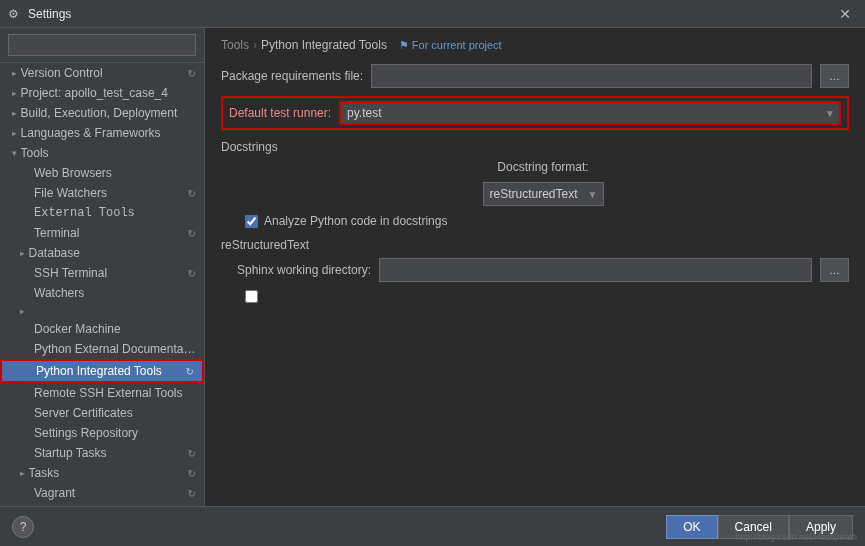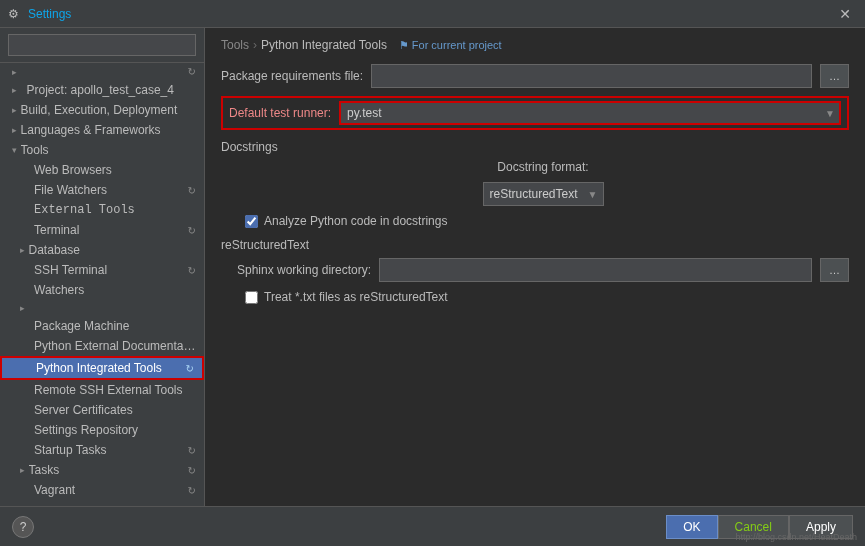--- a/index.html
+++ b/index.html
@@ -28,21 +28,21 @@
       align-items: center;
       gap: 6px;
     }
     .title-bar-icon {
       width: 14px;
       height: 14px;
       display: inline-block;
     }
     .title-bar-text {
       font-size: 12px;
-      color: #0ea5e9;
+      color: #e5e5e5;
     }
     .title-bar-close {
       font-size: 14px;
       color: #bbbbbb;
       cursor: pointer;
       padding: 2px 6px;
     }
 
     
     .dialog-body {
@@ -229,21 +229,21 @@
       justify-content: center;
       cursor: pointer;
     }
     .bottom-right { display: flex; align-items: center; }
     .btn {
       padding: 4px 16px;
       font-size: 12px;
       cursor: pointer;
       border: 1px solid #666;
       background: #4c5052;
-      color: #84cc16;
+      color: #ffffff;
     }
     .btn-ok {
       background: #4b6eaf;
       border-color: #6b8ec8;
       color: #fff;
     }
     .btn-apply { color: #ffffff; }
 
     .watermark {
       position: fixed;
@@ -275,25 +275,26 @@
 <div class="dialog-body">
 
   <div class="sidebar">
     <div class="search-box">
       <input class="search-input" type="text" placeholder="" style="">
     </div>
 
     <div id="sidebar-items">
         <div class="sidebar-item  ">
           <span class="arrow">▸</span>
+          <span style="flex: 1 1 0%; overflow: hidden; text-overflow: ellipsis;">Version Control</span>
           <span class="sync-icon">↻</span>
         </div>
         <div class="sidebar-item  ">
           <span class="arrow">▸</span>
-          <span style="flex: 1 1 0%; overflow: hidden; text-overflow: ellipsis; margin-left: 6px;">Project: apollo_test_case_4</span>
+          <span style="flex: 1 1 0%; overflow: hidden; text-overflow: ellipsis;">Project: apollo_test_case_4</span>
         </div>
         <div class="sidebar-item  ">
           <span class="arrow">▸</span>
           <span style="flex: 1 1 0%; overflow: hidden; text-overflow: ellipsis;">Build, Execution, Deployment</span>
         </div>
         <div class="sidebar-item  ">
           <span class="arrow">▸</span>
           <span style="flex: 1 1 0%; overflow: hidden; text-overflow: ellipsis;">Languages &amp; Frameworks</span>
         </div>
         <div class="sidebar-item  ">
@@ -329,21 +330,21 @@
         </div>
         <div class="sidebar-item indent-1 ">
           <span style="width: 10px; display: inline-block;"></span>
           <span style="flex: 1 1 0%; overflow: hidden; text-overflow: ellipsis;">Watchers</span>
         </div>
         <div class="sidebar-item indent-1 ">
           <span class="arrow">▸</span>
         </div>
         <div class="sidebar-item indent-1 ">
           <span style="width: 10px; display: inline-block;"></span>
-          <span style="flex: 1 1 0%; overflow: hidden; text-overflow: ellipsis;">Package Machine</span>
+          <span style="flex: 1 1 0%; overflow: hidden; text-overflow: ellipsis;">Docker Machine</span>
         </div>
         <div class="sidebar-item indent-1 ">
           <span style="width: 10px; display: inline-block;"></span>
           <span style="flex: 1 1 0%; overflow: hidden; text-overflow: ellipsis;">Python External Documentation</span>
         </div>
         <div class="sidebar-item indent-1 selected" style="border: 2px solid rgb(204, 0, 0); background: rgb(75, 110, 175);">
           <span style="width: 10px; display: inline-block;"></span>
           <span style="flex: 1 1 0%; overflow: hidden; text-overflow: ellipsis;">Python Integrated Tools</span>
           <span class="sync-icon">↻</span>
         </div>
@@ -430,21 +431,20 @@
     <div class="section-title">reStructuredText</div>
 
     <div class="field-row" style="padding-left:16px;">
       <span class="field-label">Sphinx working directory:</span>
       <input class="field-input" type="text" value="" style="">
       <button class="field-btn">…</button>
     </div>
 
     <div class="checkbox-row" style="padding-left:24px;">
       <input type="checkbox" style="">
-      <span class="checkbox-label">Treat *.txt files as reStructuredText</span>
     </div>
 
   </div>
 </div>
 
 <div class="bottom-bar">
   <div class="bottom-left">
     <div class="help-btn">?</div>
   </div>
   <div class="bottom-right">

